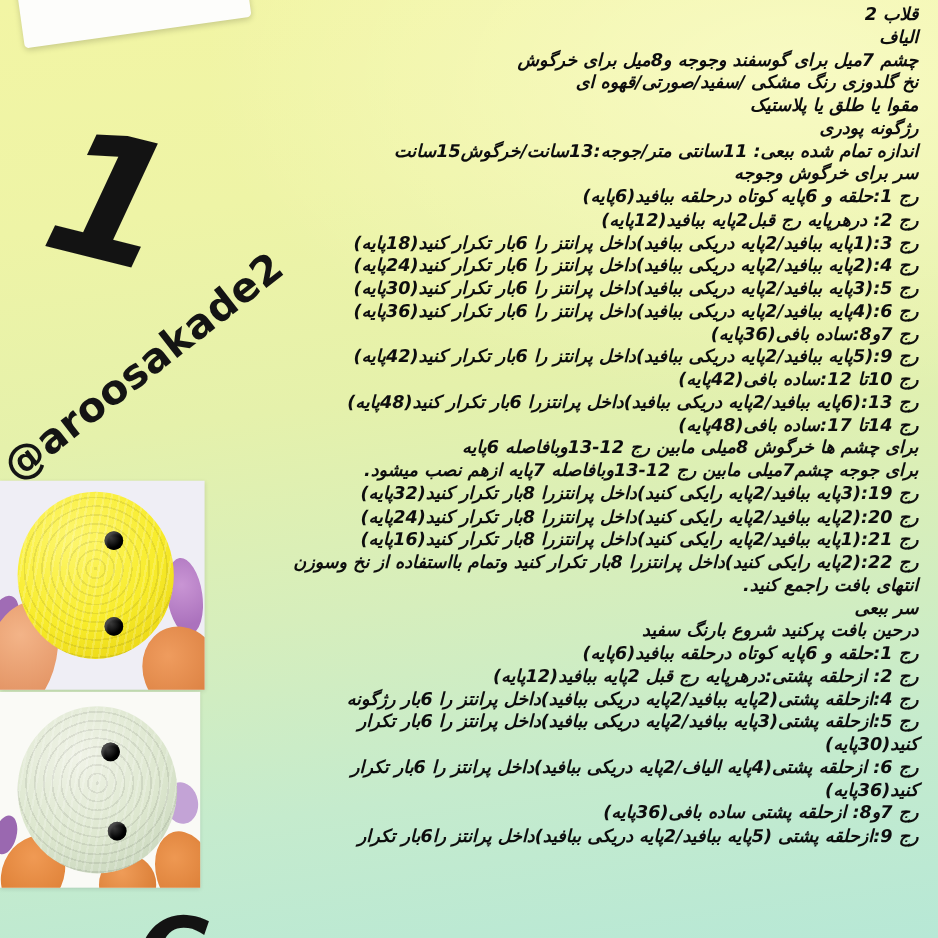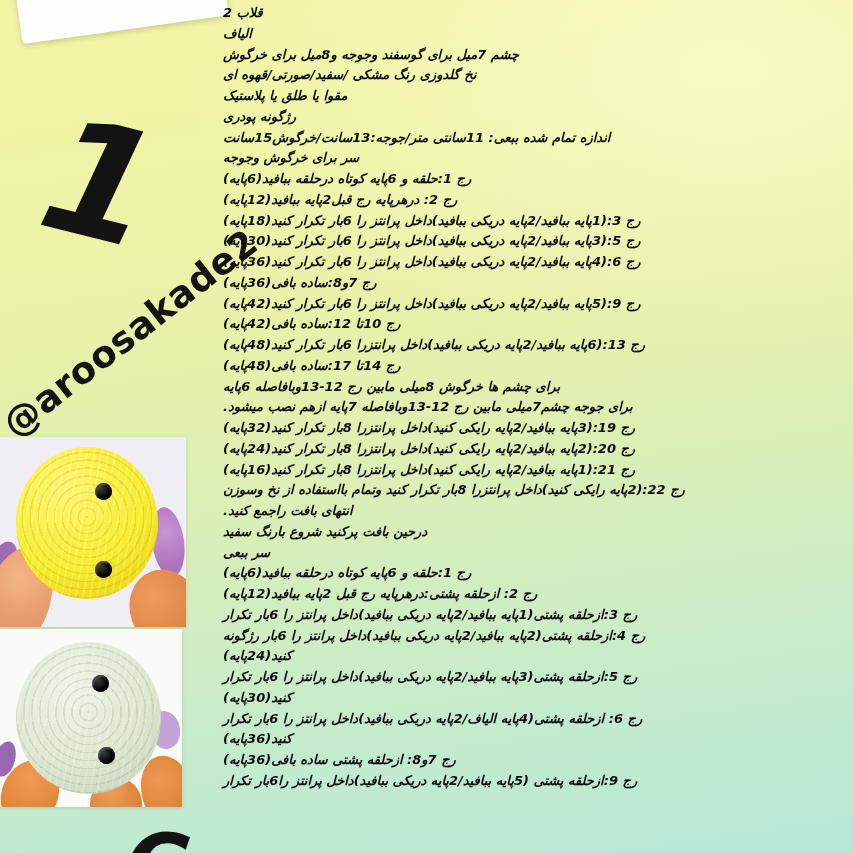--- a/index.html
+++ b/index.html
@@ -3,22 +3,22 @@
 <meta charset="utf-8">
 <style>
   html,body{margin:0;padding:0;}
   body{font-family:"DejaVu Sans",sans-serif;}
   .stage{position:relative;width:853px;height:853px;overflow:hidden;
     background:
       radial-gradient(900px 500px at 85% 8%, rgba(255,255,220,.55), rgba(255,255,220,0) 60%),
       linear-gradient(172deg,#f2f5a4 0%,#eef4a6 22%,#e5f1ab 42%,#d6eebc 62%,#c5ebcd 80%,#b7e8d6 100%);}
   
   .pattern-text{position:absolute;left:223px;top:3px;width:612px;direction:rtl;
-    text-align:left;color:#0d0d0d;font-weight:700;font-style:italic;
-    font-size:13px;line-height:20.75px;}
+    text-align:right;color:#0d0d0d;font-weight:700;font-style:italic;
+    font-size:16px;line-height:20.75px;}
   .pattern-text .line{white-space:nowrap;}
   
   .page-number{position:absolute;left:46px;top:104px;font-size:158px;line-height:1;
     font-weight:700;font-style:italic;color:#131313;transform:rotate(14deg);}
   
   .watermark{position:absolute;left:-28px;top:312px;width:316px;height:42px;
     text-align:center;font-size:37px;font-weight:800;font-style:normal;
     color:#141414;transform:rotate(-38deg);letter-spacing:.5px;}
   
   .photo-strip{position:absolute;left:16px;top:-52px;width:208px;height:82px;
@@ -99,20 +99,21 @@
       <div class="line">اندازه تمام شده ببعی: 11سانتی متر/جوجه:13سانت/خرگوش15سانت</div>
 
       <div class="line">سر برای خرگوش وجوجه</div>
 
       <div class="line">رج 1:حلقه و 6پایه کوتاه درحلقه ببافید(6پایه)</div>
 
       <div class="line">رج 2: درهرپایه رج قبل2پایه ببافید(12پایه)</div>
 
       <div class="line">رج 3:(1پایه ببافید/2پایه دریکی ببافید)داخل پرانتز را 6بار تکرار کنید(18پایه)</div>
 
+      <div class="line">رج 4:(2پایه ببافید/2پایه دریکی ببافید)داخل پرانتز را 6بار تکرار کنید(24پایه)</div>
 
       <div class="line">رج 5:(3پایه ببافید/2پایه دریکی ببافید)داخل پرانتز را 6بار تکرار کنید(30پایه)</div>
 
       <div class="line">رج 6:(4پایه ببافید/2پایه دریکی ببافید)داخل پرانتز را 6بار تکرار کنید(36پایه)</div>
 
       <div class="line">رج 7و8:ساده بافی(36پایه)</div>
 
       <div class="line">رج 9:(5پایه ببافید/2پایه دریکی ببافید)داخل پرانتز را 6بار تکرار کنید(42پایه)</div>
 
       <div class="line">رج 10تا 12:ساده بافی(42پایه)</div>
@@ -129,34 +130,32 @@
       <div class="line">رج 19:(3پایه ببافید/2پایه رایکی کنید)داخل پرانتزرا 8بار تکرار کنید(32پایه)</div>
 
       <div class="line">رج 20:(2پایه ببافید/2پایه رایکی کنید)داخل پرانتزرا 8بار تکرار کنید(24پایه)</div>
 
       <div class="line">رج 21:(1پایه ببافید/2پایه رایکی کنید)داخل پرانتزرا 8بار تکرار کنید(16پایه)</div>
 
       <div class="line">رج 22:(2پایه رایکی کنید)داخل پرانتزرا 8بار تکرار کنید وتمام بااستفاده از نخ وسوزن</div>
 
       <div class="line">انتهای بافت راجمع کنید.</div>
 
+      <div class="line">سر ببعی</div>
+
       <div class="line">درحین بافت پرکنید شروع بارنگ سفید</div>
-
-      <div class="line">سر ببعی</div>
 
       <div class="line">رج 1:حلقه و 6پایه کوتاه درحلقه ببافید(6پایه)</div>
 
       <div class="line">رج 2: ازحلقه پشتی:درهرپایه رج قبل 2پایه ببافید(12پایه)</div>
 
-      <div class="line">رج 3:ازحلقه پشتی(1پایه ببافید/2پایه دریکی ببافید)داخل پرانتز را 6بار تکرار</div>
 
 
       <div class="line">رج 4:ازحلقه پشتی(2پایه ببافید/2پایه دریکی ببافید)داخل پرانتز را 6بار رژگونه</div>
 
-      <div class="line">کنید(24پایه)</div>
 
       <div class="line">رج 5:ازحلقه پشتی(3پایه ببافید/2پایه دریکی ببافید)داخل پرانتز را 6بار تکرار</div>
 
       <div class="line">کنید(30پایه)</div>
 
       <div class="line">رج 6: ازحلقه پشتی(4پایه الیاف/2پایه دریکی ببافید)داخل پرانتز را 6بار تکرار</div>
 
       <div class="line">کنید(36پایه)</div>
 
       <div class="line">رج 7و8: ازحلقه پشتی ساده بافی(36پایه)</div>

